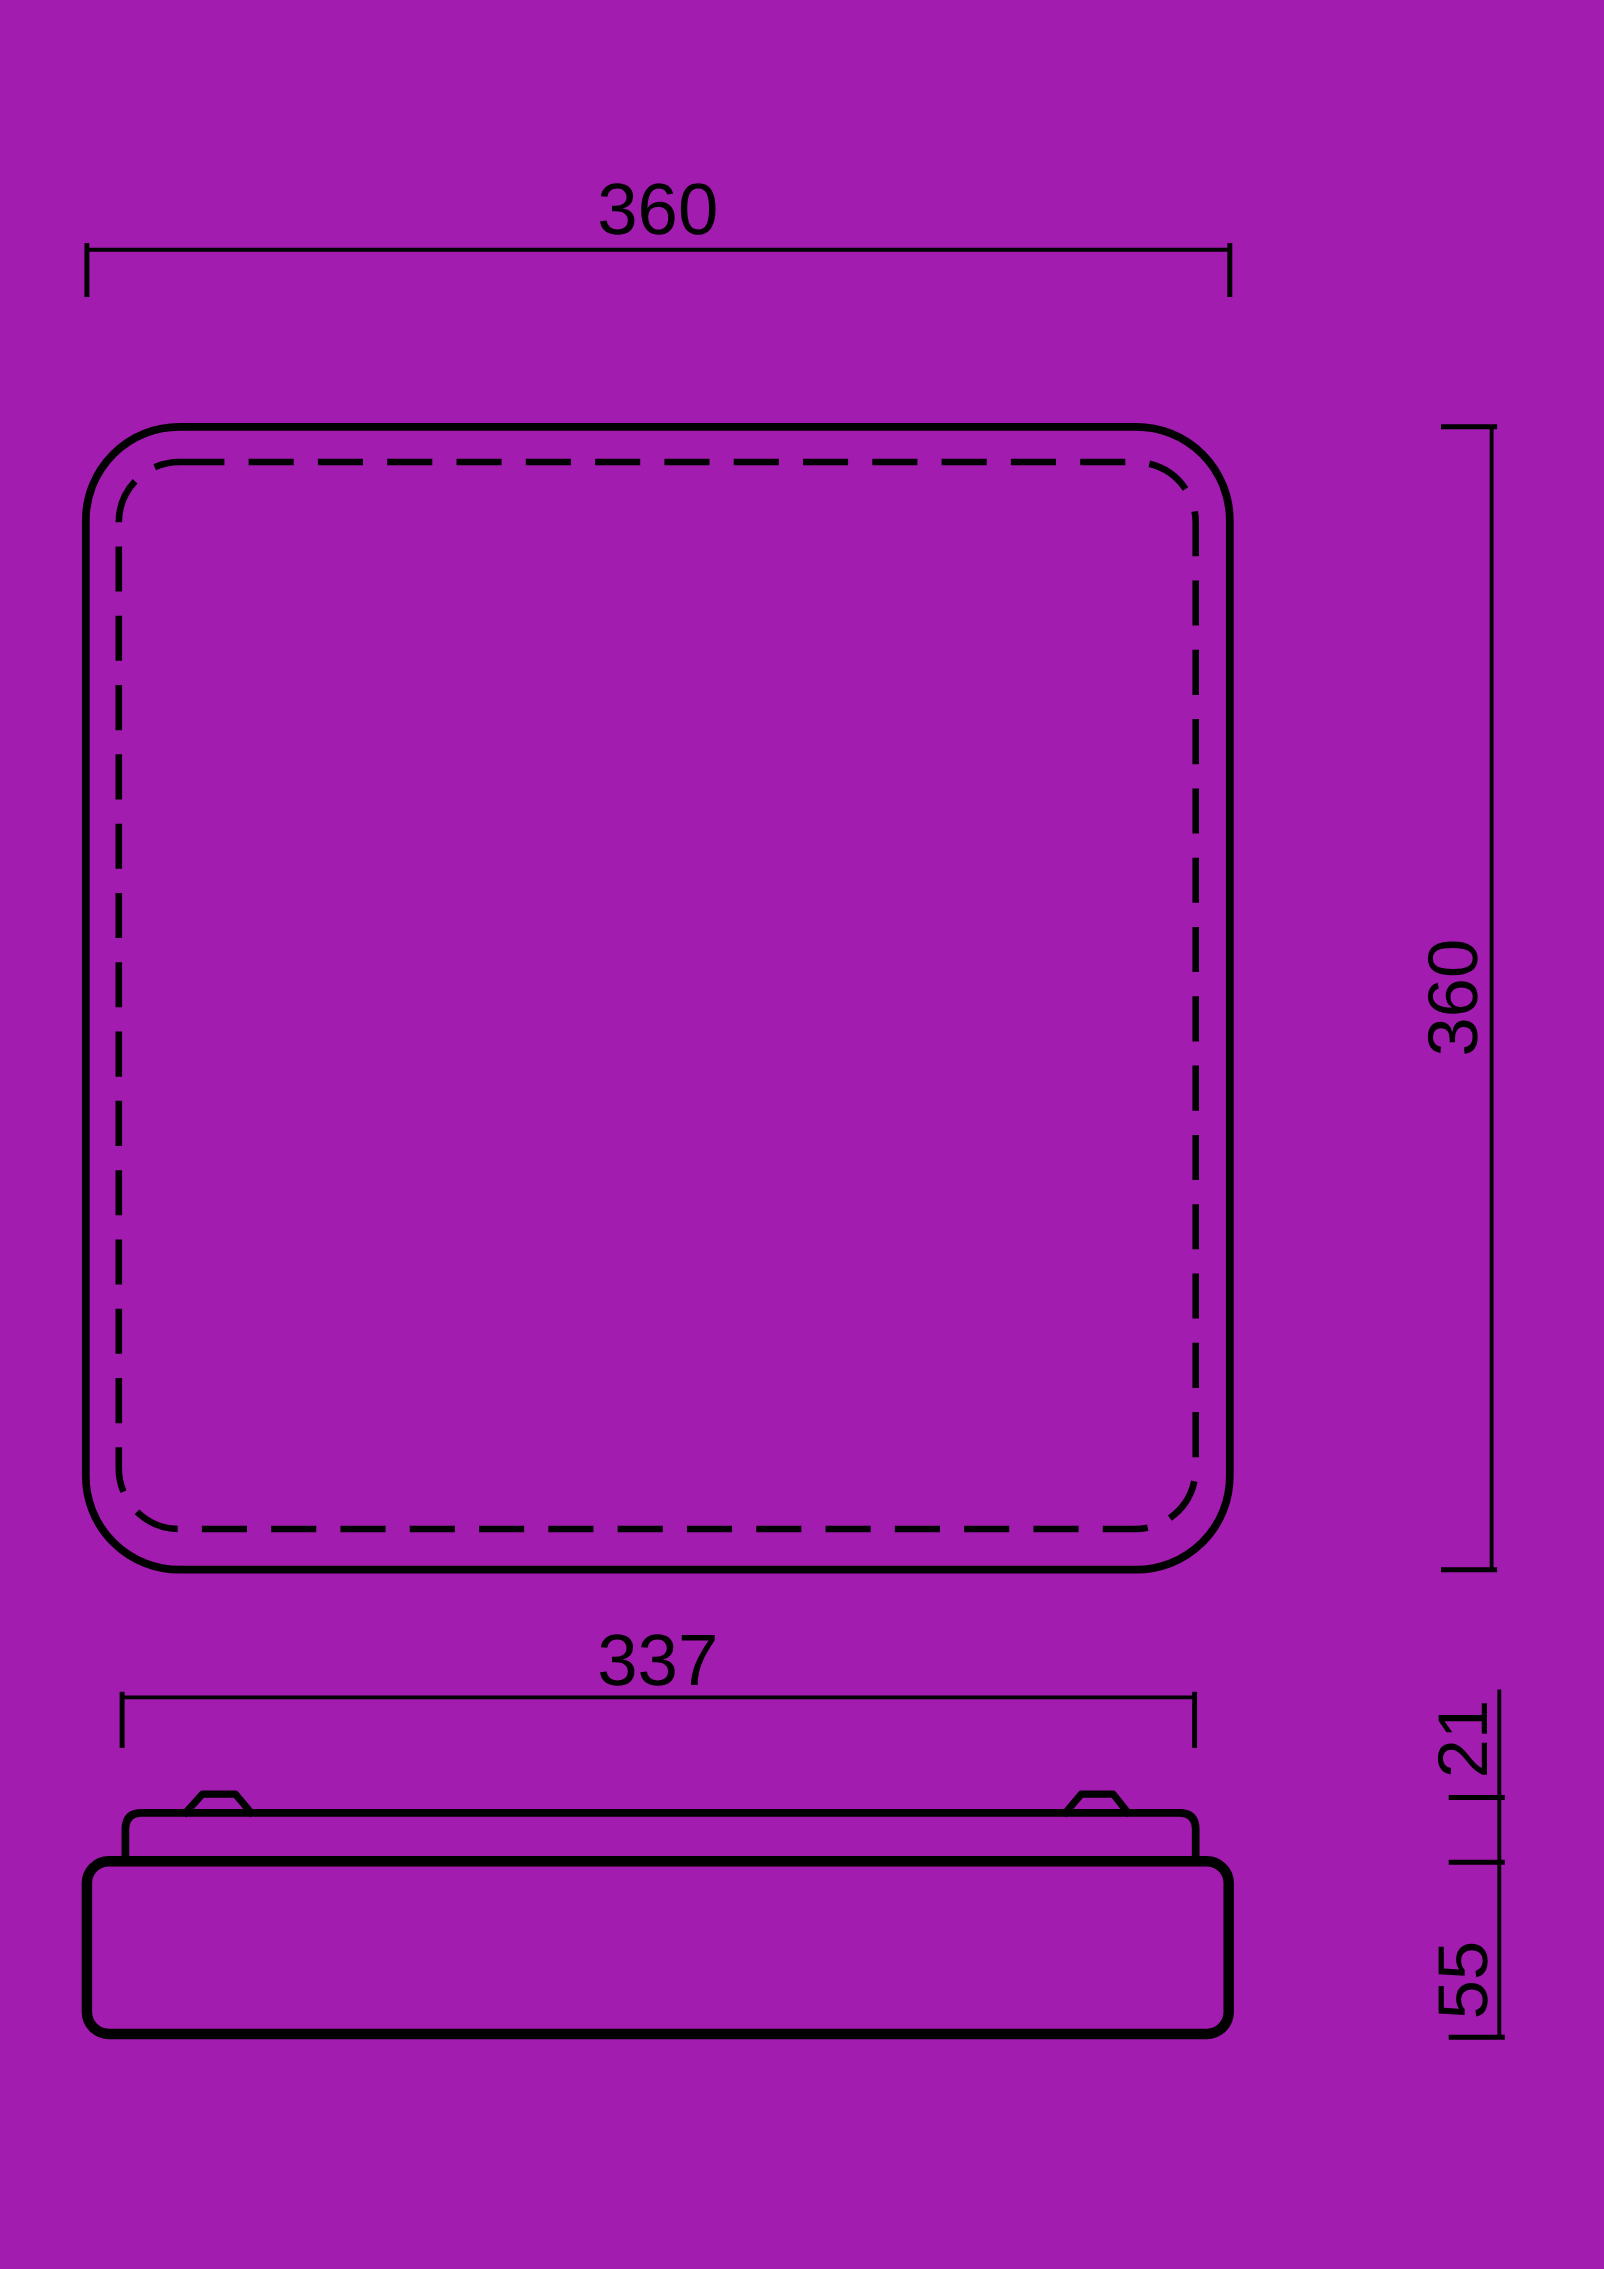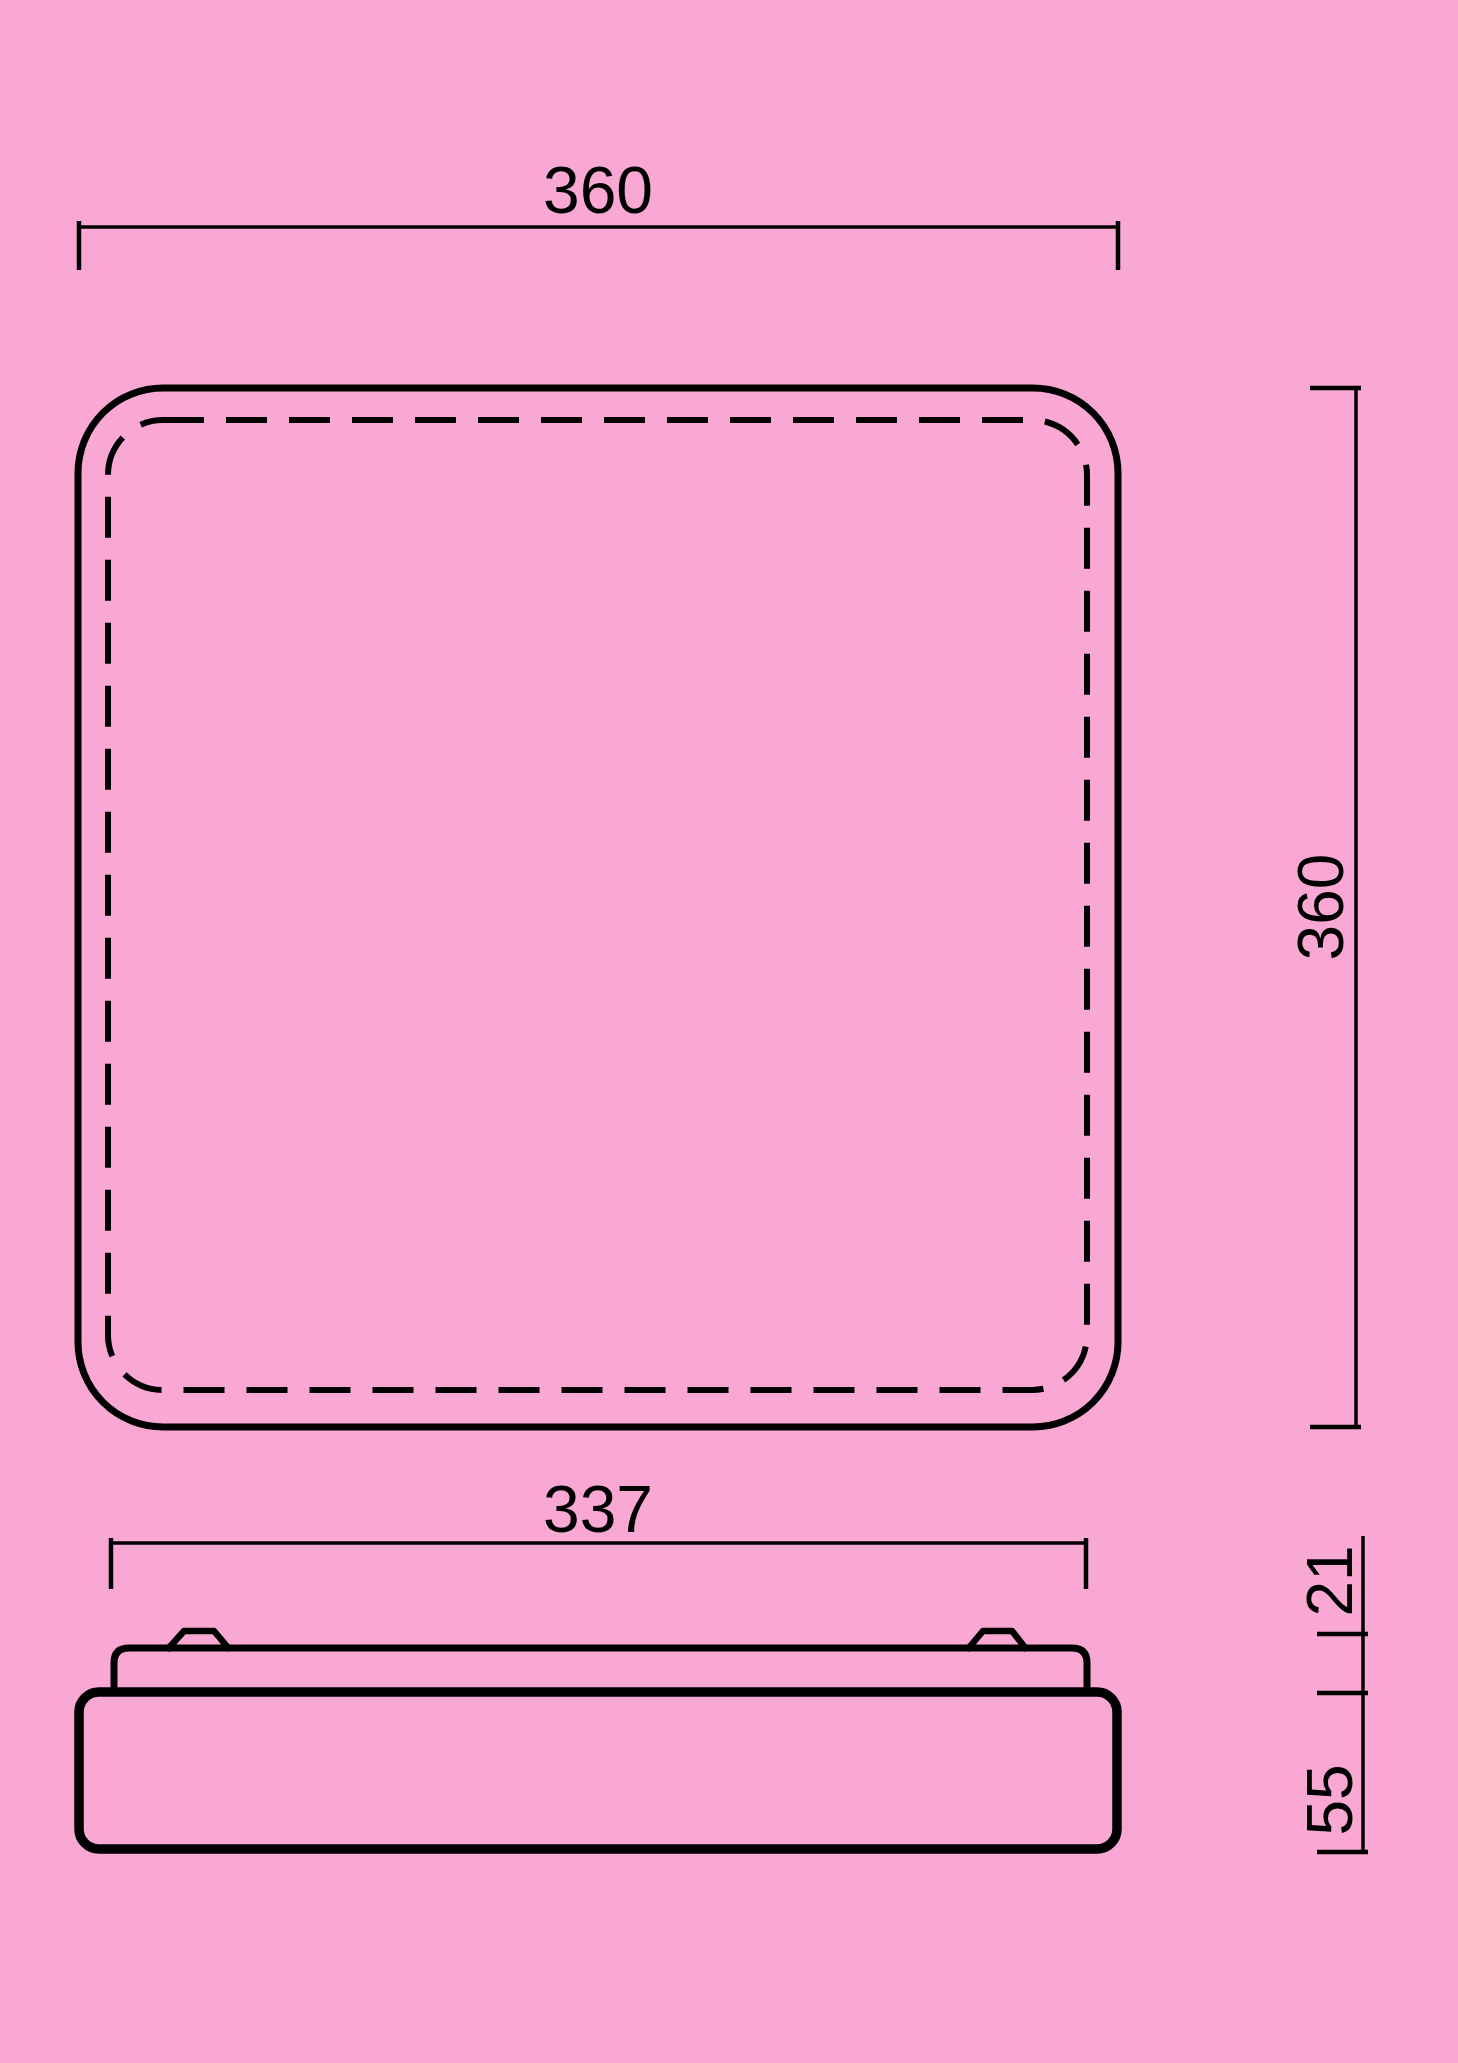--- a/index.html
+++ b/index.html
@@ -4,21 +4,21 @@
 <style>
   html, body {
     margin: 0;
     padding: 0;
     background: #ffffff;
   }
   .drawing-page {
     position: relative;
     width: 1458px;
     height: 2063px;
-    background: #f9a8d4;
+    background: #a21caf;
     overflow: hidden;
   }
   .drawing-page svg {
     position: absolute;
     inset: 0;
     display: block;
   }
   text {
     font-family: "Liberation Sans", sans-serif;
     fill: #000000;

